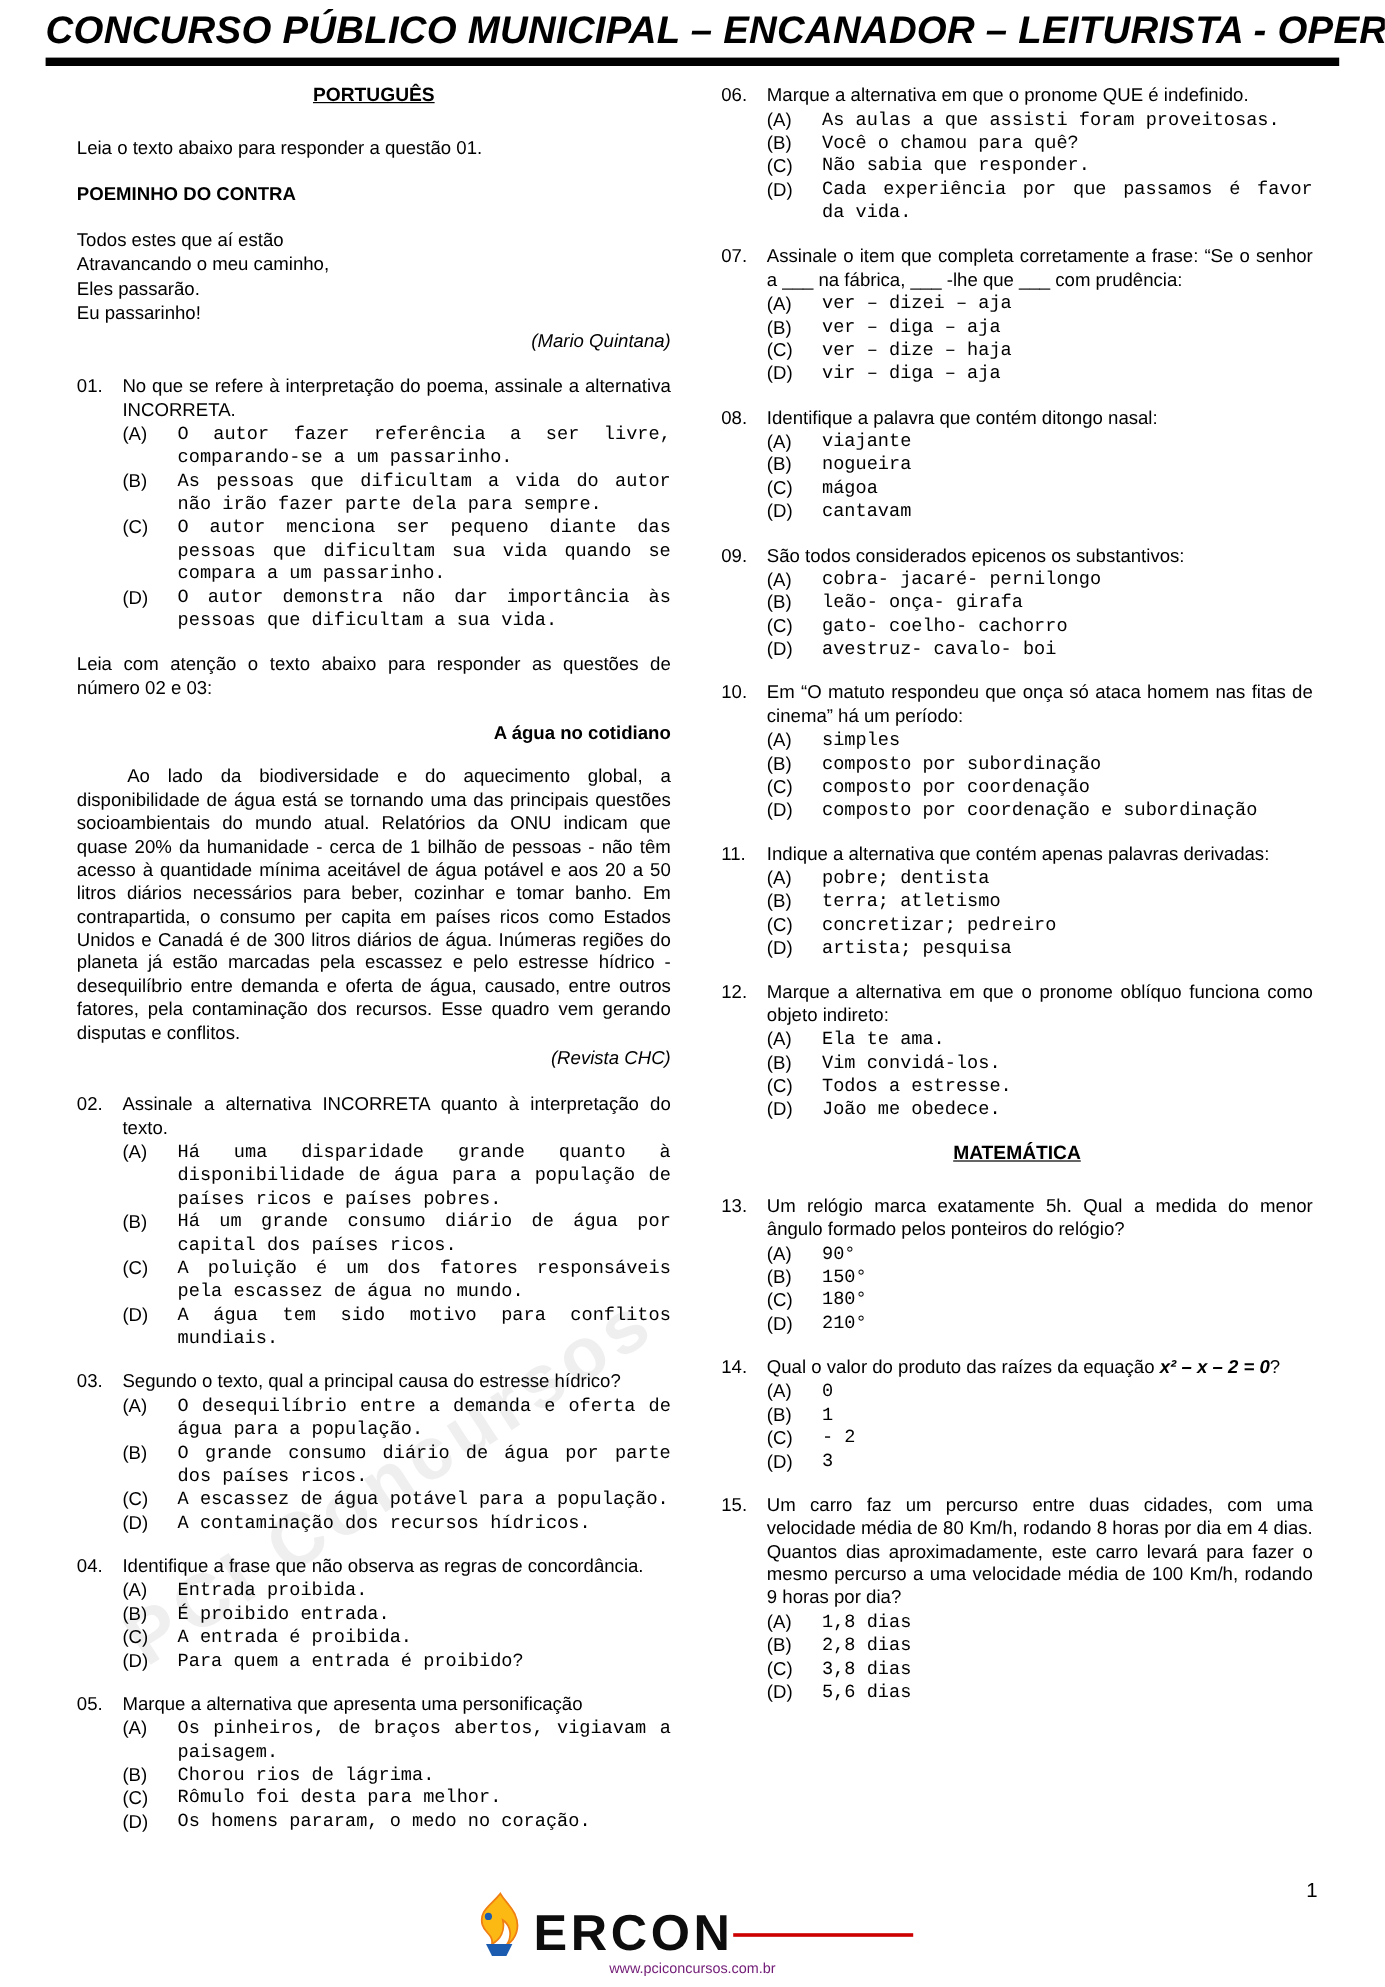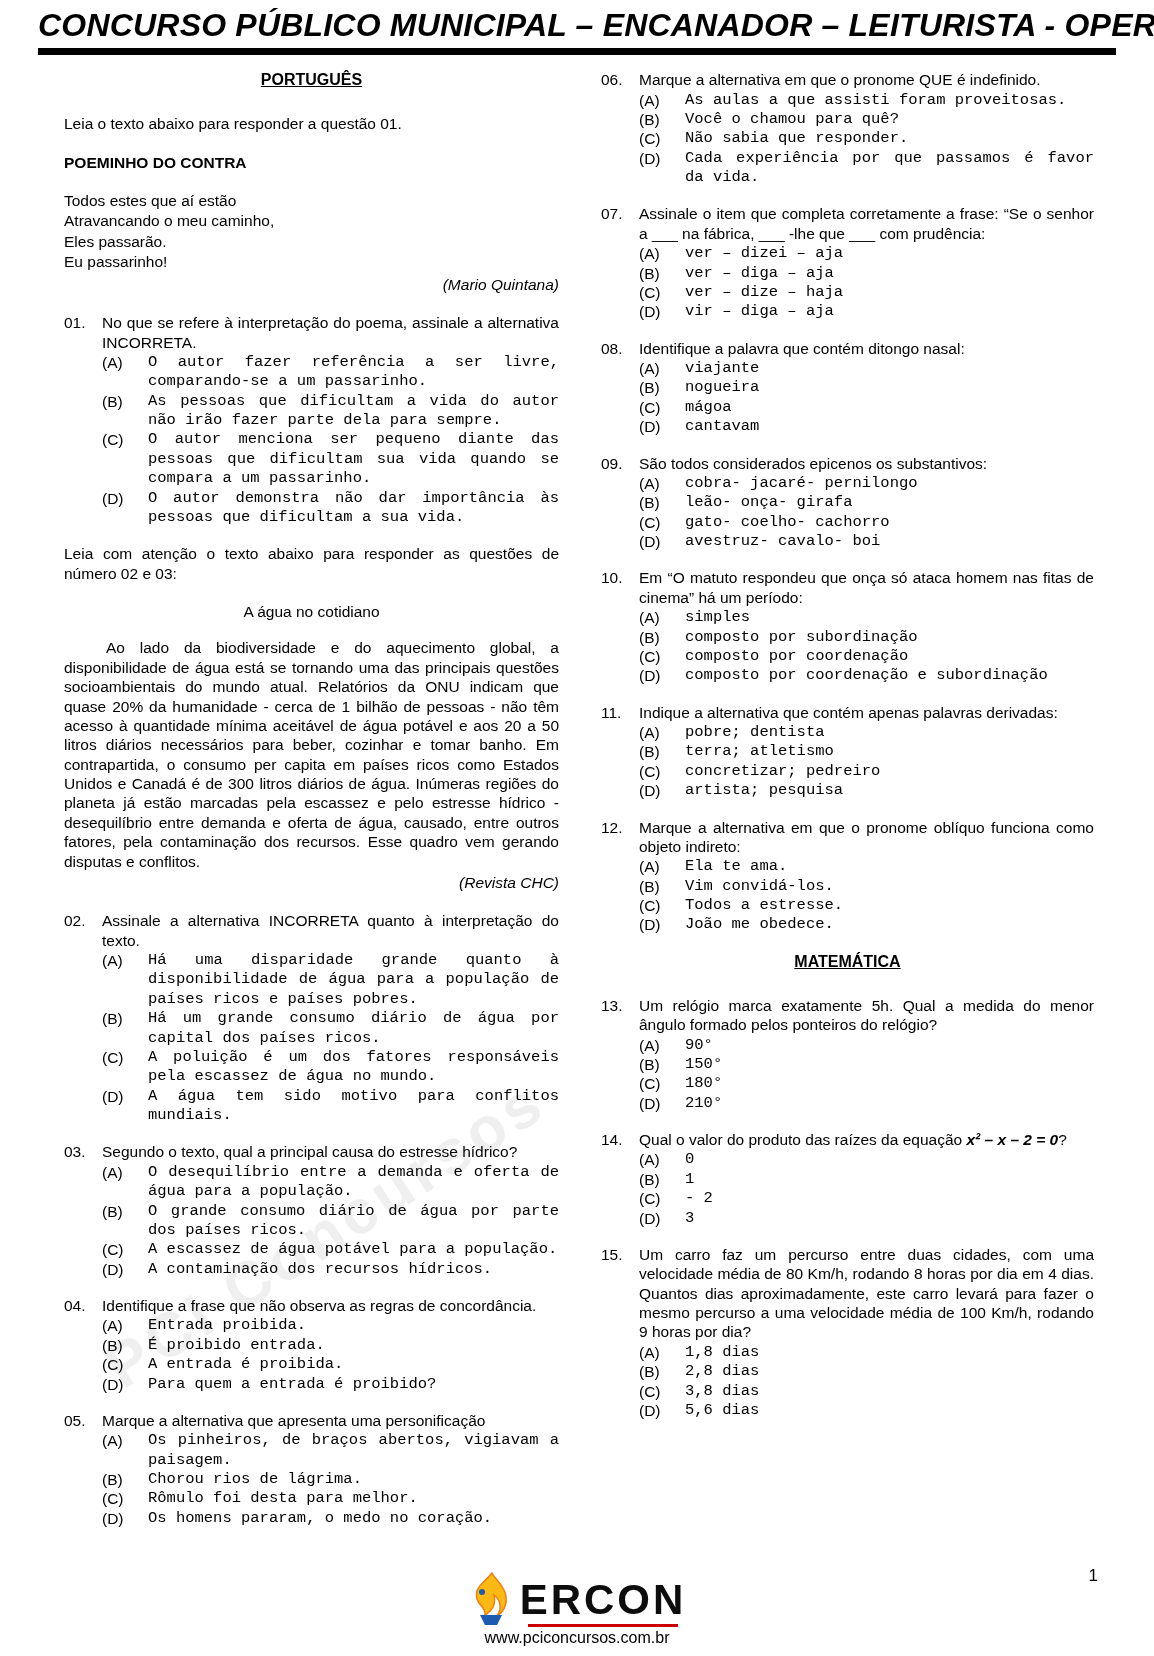--- a/index.html
+++ b/index.html
@@ -24,40 +24,40 @@
   .content { position:relative; z-index:1; display:flex; padding:15px 60px 0 64px; gap:42px; }
   .col { width:496px; }
   .col-right { width:494px; }
   .section-title { text-align:center; font-weight:bold; text-decoration:underline; font-size:16px; margin-bottom:24px; }
   .col-right .section-title { margin-top:6px; }
   .para { margin-bottom:19px; }
   .just { text-align:justify; }
   .poem-title { font-weight:bold; margin-bottom:19px; }
   .poem-line { line-height:1.32; }
   .poem-author { text-align:right; font-style:italic; margin-top:2px; margin-bottom:19px; }
-  .passage-title { text-align:center; font-weight:normal; margin-bottom:17px; }
+  .passage-title { text-align:right; font-weight:bold; margin-bottom:17px; }
   .passage-body { text-align:justify; text-indent:42px; margin-bottom:2px; }
   .passage-source { text-align:right; font-style:italic; margin-bottom:19px; }
   .question { margin-bottom:17px; }
   .qhead { position:relative; padding-left:38px; margin-bottom:1px; }
   .qnum { position:absolute; left:0; top:0; }
   .qstem { text-align:justify; }
   .equation { font-weight:bold; font-style:italic; }
   .option { display:flex; padding-left:38px; }
   .olet { flex:0 0 46px; }
   .otext { flex:1; text-align:justify;font-family:Liberation Mono, monospace; }
   .footer {
     position:absolute; left:0; right:0; bottom:8px; z-index:1;
     display:flex; flex-direction:column; align-items:center;
   }
   .logo { display:flex; align-items:flex-end; gap:8px; }
-  .logo-right { display:flex; flex-direction:column; align-items:center; }
+  .logo-right { display:flex; flex-direction:row; align-items:center; }
   .logo-text { font-size:42px; font-weight:bold; letter-spacing:3px; color:#0d0d0d; line-height:1; }
   .logo-bar { width:150px; height:3px; background:#cc0000; margin-top:3px; }
-  .site-url { font-size:16px; color:#000000; margin-top:1px; cursor:pointer;text-align:right; }
+  .site-url { font-size:12px; color:#701a75; margin-top:1px; cursor:pointer;text-align:right; }
   .page-number { position:absolute; right:56px; bottom:70px; z-index:1; font-size:17px; }
 </style>
 </head>
 <body>
 
 <div class="page">
 
   <div class="watermark">PCI Concursos</div>
 
   <div class="header">

